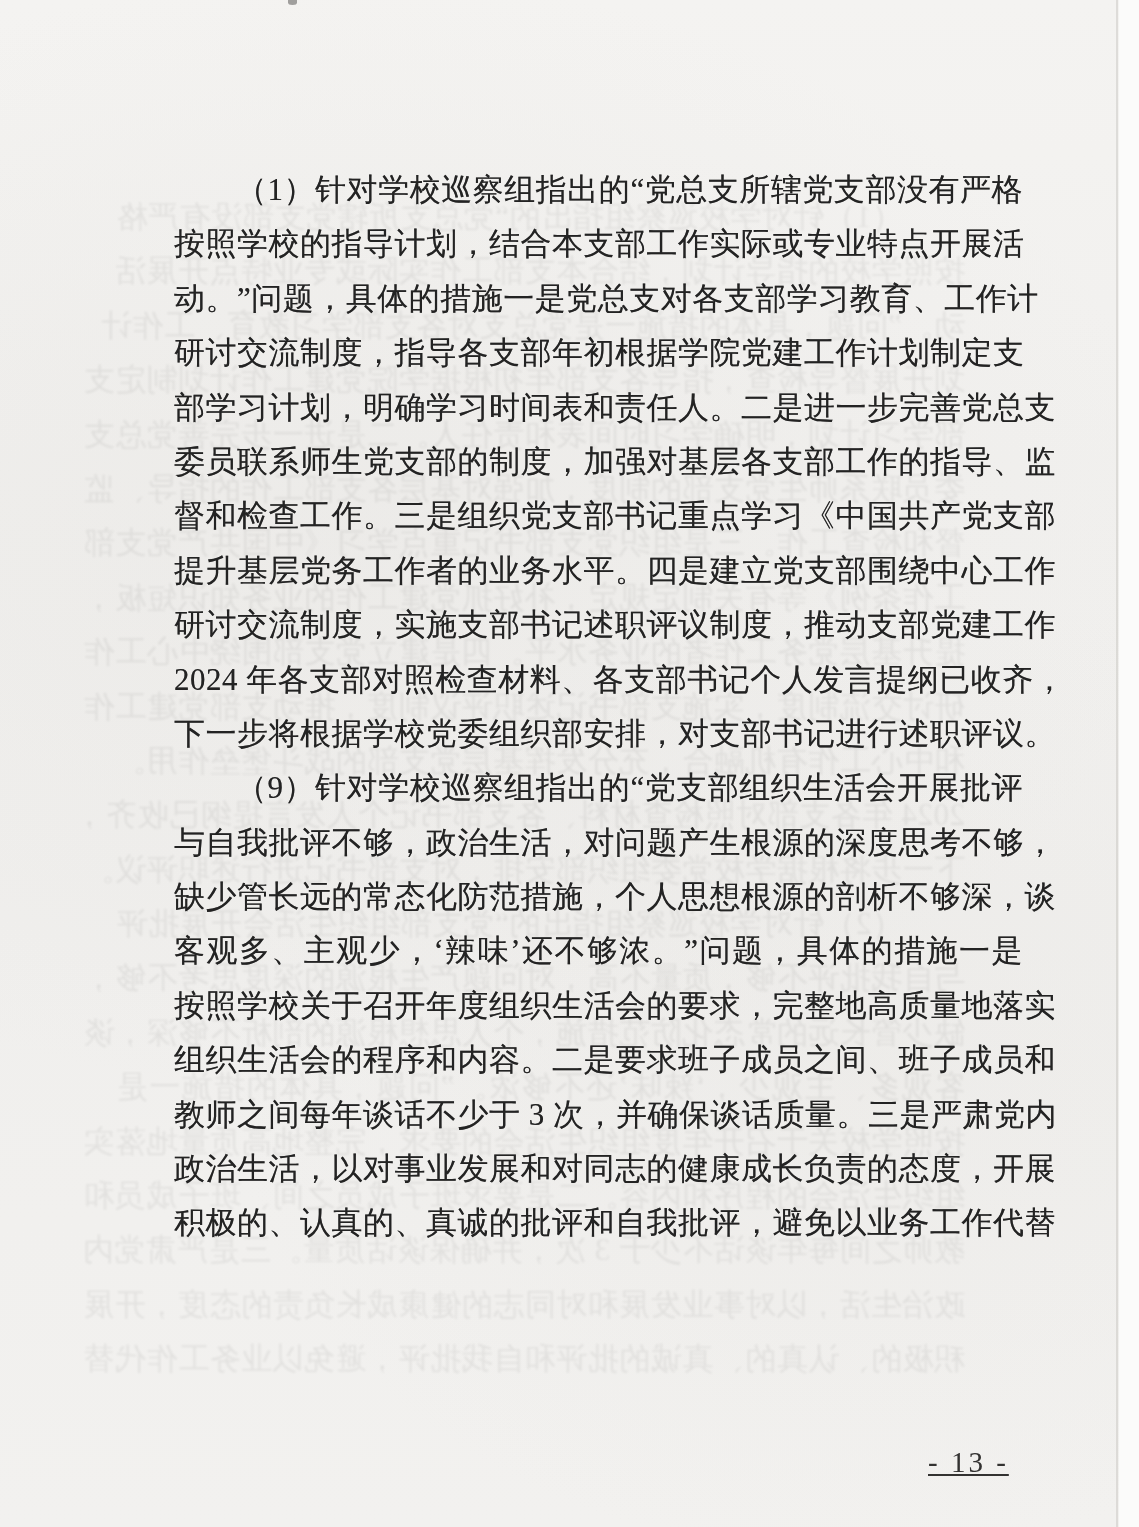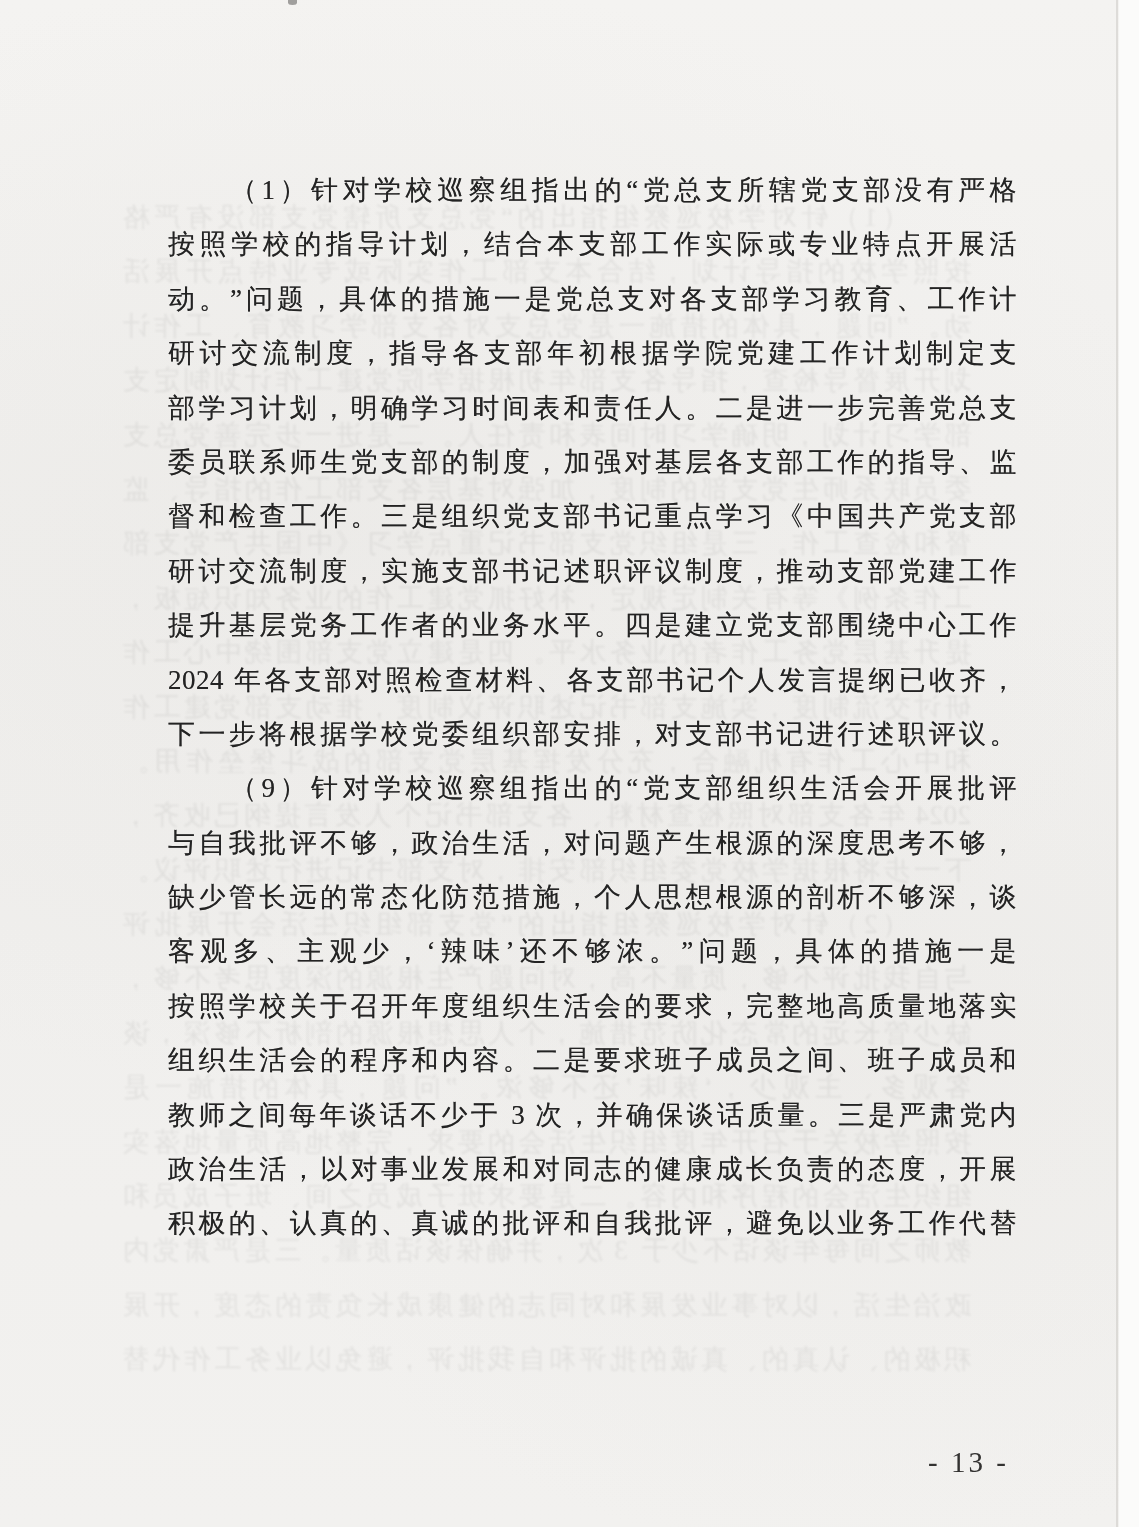--- a/index.html
+++ b/index.html
@@ -39,25 +39,25 @@
     position: absolute;
     left: 288px; top: 0;
     width: 9px; height: 5px;
     background: #8b8a88;
     border-radius: 0 0 50% 50%;
     opacity: .8;
   }
   
   .textblock {
     position: absolute;
-    left: 168px;
+    left: 174px;
     top: 163px;
     width: 849px;
     color: #232323;
-    font-size: 27px;
+    font-size: 31px;
     line-height: 54.4px;
     letter-spacing: 0.5px;
     text-shadow: 0 0 0.6px rgba(35,35,35,0.55);
   }
   .textblock .line {
     text-align: justify;
     text-align-last: justify;
     white-space: nowrap;
     height: 54.4px;
   }
@@ -79,20 +79,21 @@
     color: #4c4c4a;
     text-shadow: none;
   }
   .page-number {
     position: absolute;
     left: 928px;
     top: 1446px;
     font-size: 29px;
     letter-spacing: 3px;
     color: #333231;
+    text-decoration: underline;
   }
 </style>
 </head>
 <body>
 
 <div class="paper">
   <div class="speck"></div>
 
   <div class="ghost" id="ghost-layer">
       <div class="textblock">
@@ -122,22 +123,22 @@
     </div>
 
   <div class="textblock" id="main-text">
     <div class="line indent">（1）针对学校巡察组指出的“党总支所辖党支部没有严格</div>
     <div class="line">按照学校的指导计划，结合本支部工作实际或专业特点开展活</div>
     <div class="line">动。”问题，具体的措施一是党总支对各支部学习教育、工作计</div>
     <div class="line">研讨交流制度，指导各支部年初根据学院党建工作计划制定支</div>
     <div class="line">部学习计划，明确学习时间表和责任人。二是进一步完善党总支</div>
     <div class="line">委员联系师生党支部的制度，加强对基层各支部工作的指导、监</div>
     <div class="line">督和检查工作。三是组织党支部书记重点学习《中国共产党支部</div>
+    <div class="line">提升基层党务工作者的业务水平。四是建立党支部围绕中心工作</div>
     <div class="line">研讨交流制度，实施支部书记述职评议制度，推动支部党建工作</div>
-    <div class="line">提升基层党务工作者的业务水平。四是建立党支部围绕中心工作</div>
     <div class="line">2024 年各支部对照检查材料、各支部书记个人发言提纲已收齐，</div>
     <div class="line">下一步将根据学校党委组织部安排，对支部书记进行述职评议。</div>
     <div class="line indent">（9）针对学校巡察组指出的“党支部组织生活会开展批评</div>
     <div class="line">与自我批评不够，政治生活，对问题产生根源的深度思考不够，</div>
     <div class="line">缺少管长远的常态化防范措施，个人思想根源的剖析不够深，谈</div>
     <div class="line">客观多、主观少，‘辣味’还不够浓。”问题，具体的措施一是</div>
     <div class="line">按照学校关于召开年度组织生活会的要求，完整地高质量地落实</div>
     <div class="line">组织生活会的程序和内容。二是要求班子成员之间、班子成员和</div>
     <div class="line">教师之间每年谈话不少于 3 次，并确保谈话质量。三是严肃党内</div>
     <div class="line">政治生活，以对事业发展和对同志的健康成长负责的态度，开展</div>

